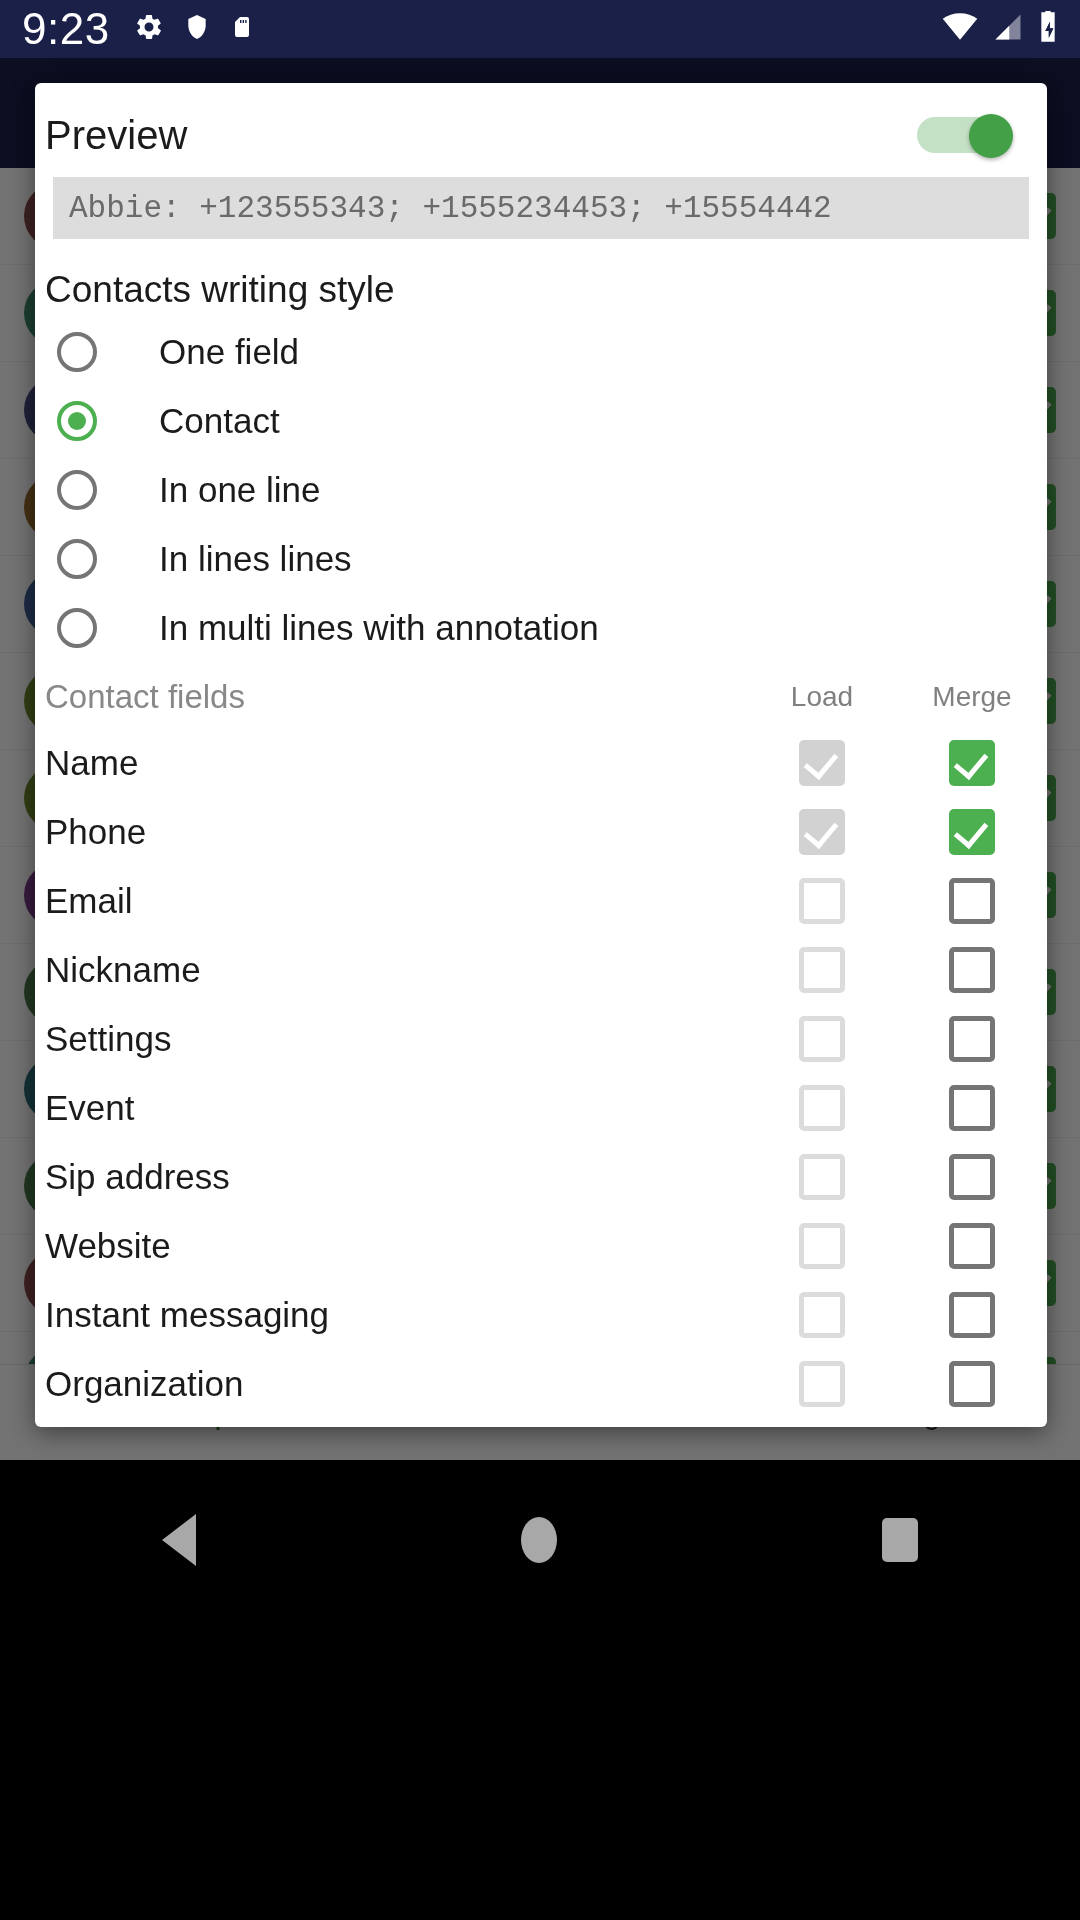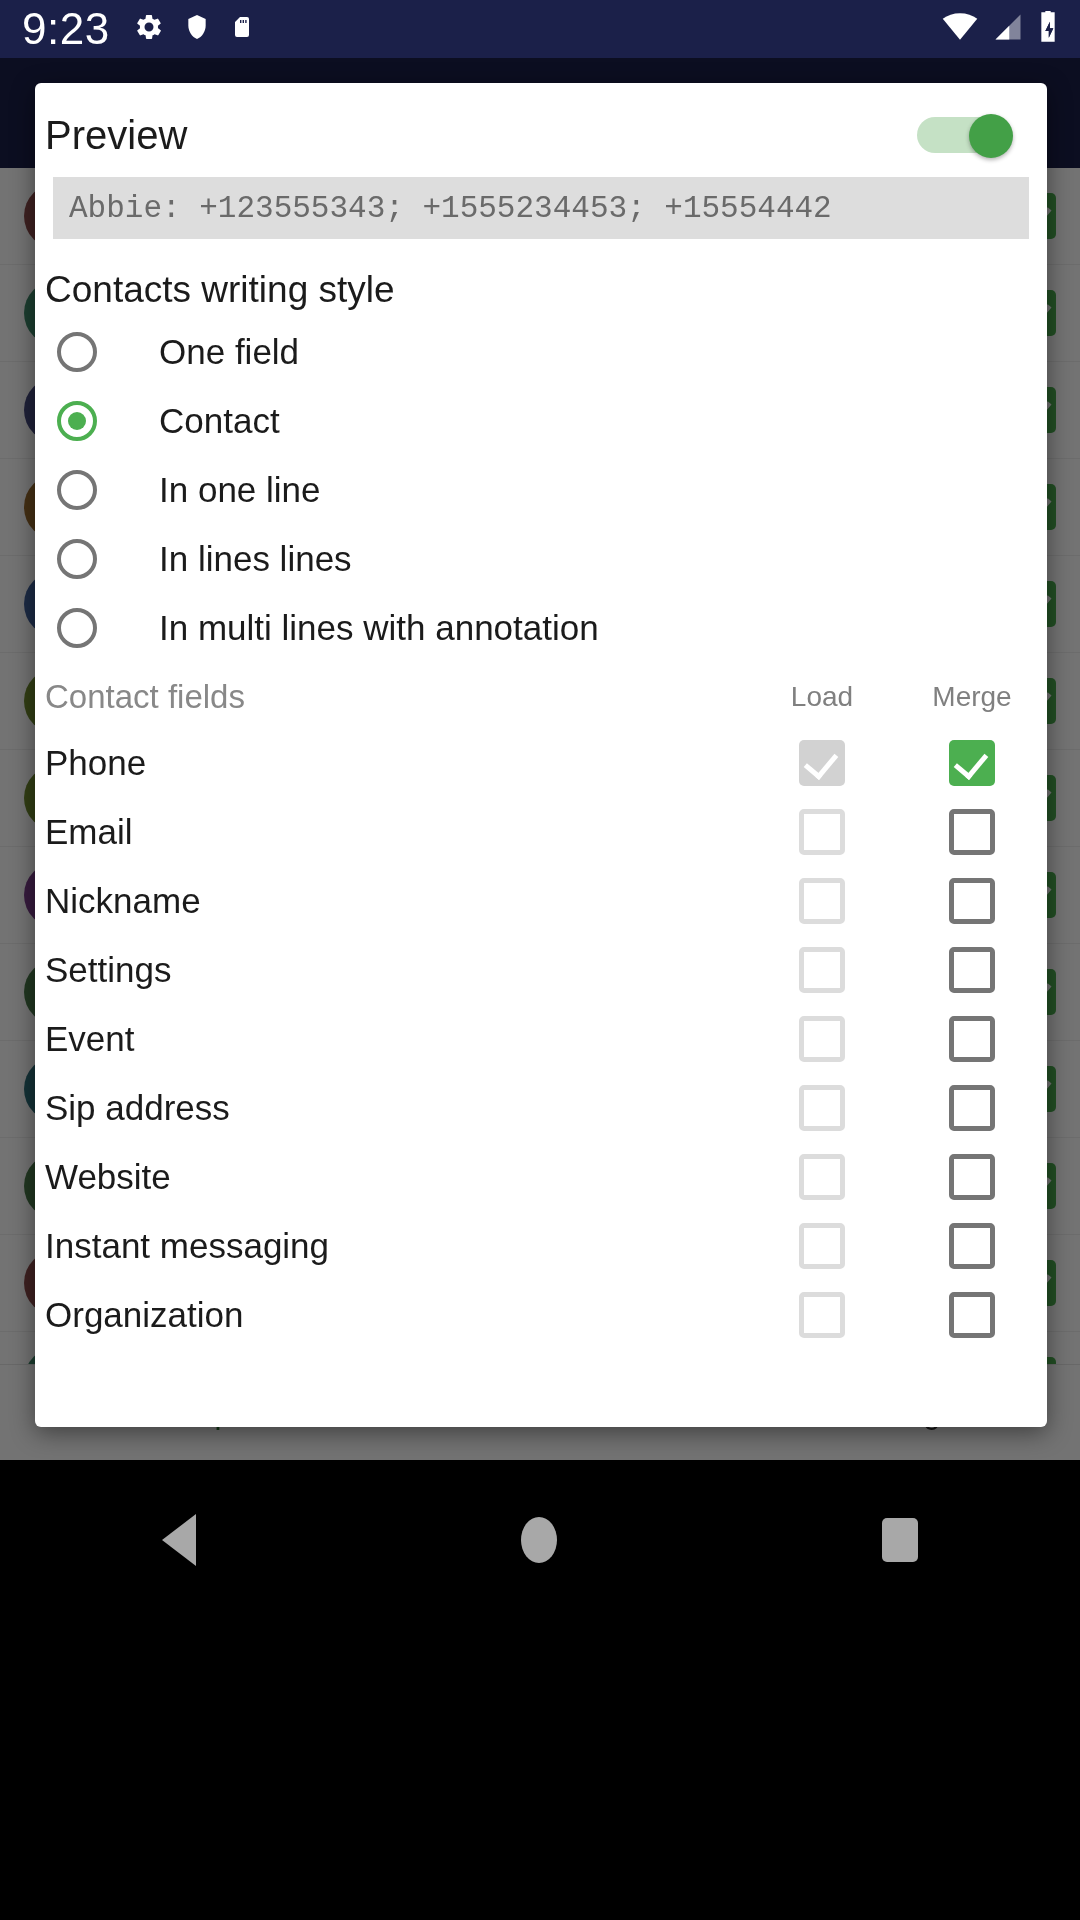--- a/index.html
+++ b/index.html
@@ -317,20 +317,29 @@
       </div>
 
     <div class="table">
       <div class="t-head">
         <span class="h-name">Contact fields</span>
         <span class="h-col">Load</span>
         <span class="h-col">Merge</span>
       </div>
       <div id="table-body">
           <div class="t-row">
+            <span class="c-name">Name</span>
+            <span class="c-box">
+              <span class="cb on-gray"></span>
+            </span>
+            <span class="c-box">
+              <span class="cb on-green"></span>
+            </span>
+          </div>
+          <div class="t-row">
             <span class="c-name">Phone</span>
             <span class="c-box">
               <span class="cb on-gray"></span>
             </span>
             <span class="c-box">
               <span class="cb on-green"></span>
             </span>
           </div>
           <div class="t-row">
             <span class="c-name">Email</span>

